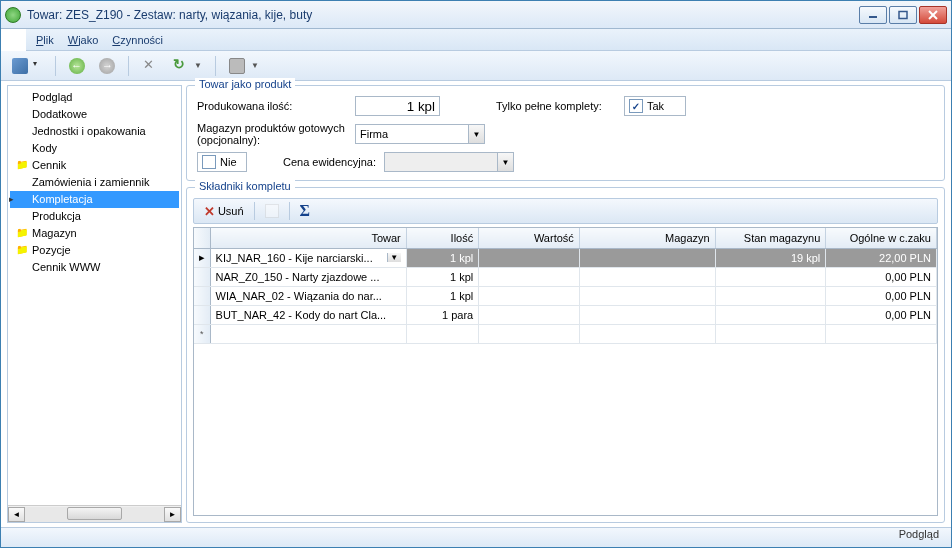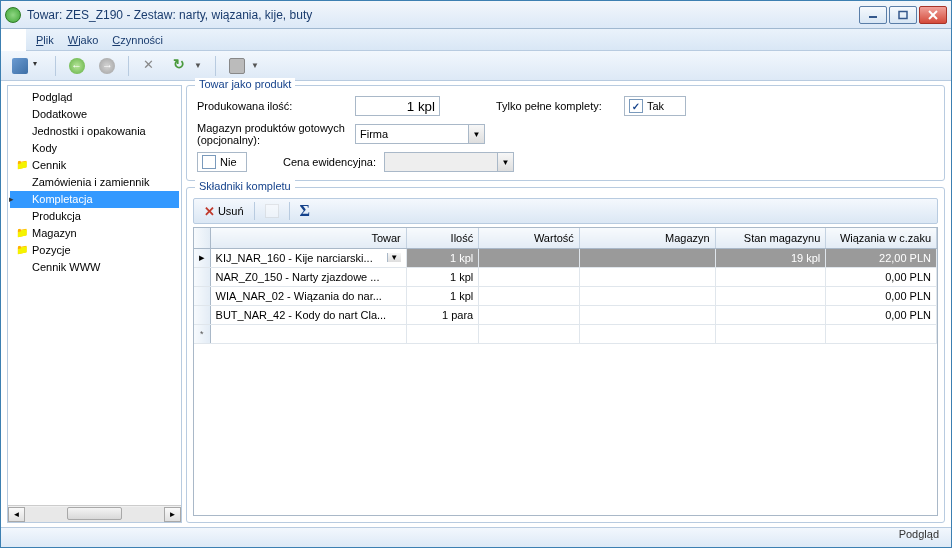--- a/index.html
+++ b/index.html
@@ -250,21 +250,21 @@
                 <col style="width:110px">
             </colgroup>
             <thead>
               <tr>
                 <th class="rowhead"></th>
                 <th>Towar</th>
                 <th class="r">Ilość</th>
                 <th class="r">Wartość</th>
                 <th>Magazyn</th>
                 <th class="r">Stan magazynu</th>
-                <th class="r">Wiązania w c.zaku</th>
+                <th class="r">Ogólne w c.zaku</th>
               </tr>
             </thead>
             <tbody>
               <tr class="sel">
                 <td class="rowhead">▸</td>
                 <td class="towar">
                     <div class="towar-cell">
                       <span>KIJ_NAR_160 - Kije narciarski...</span>
                       <div class="dd">▼</div>
                     </div>

